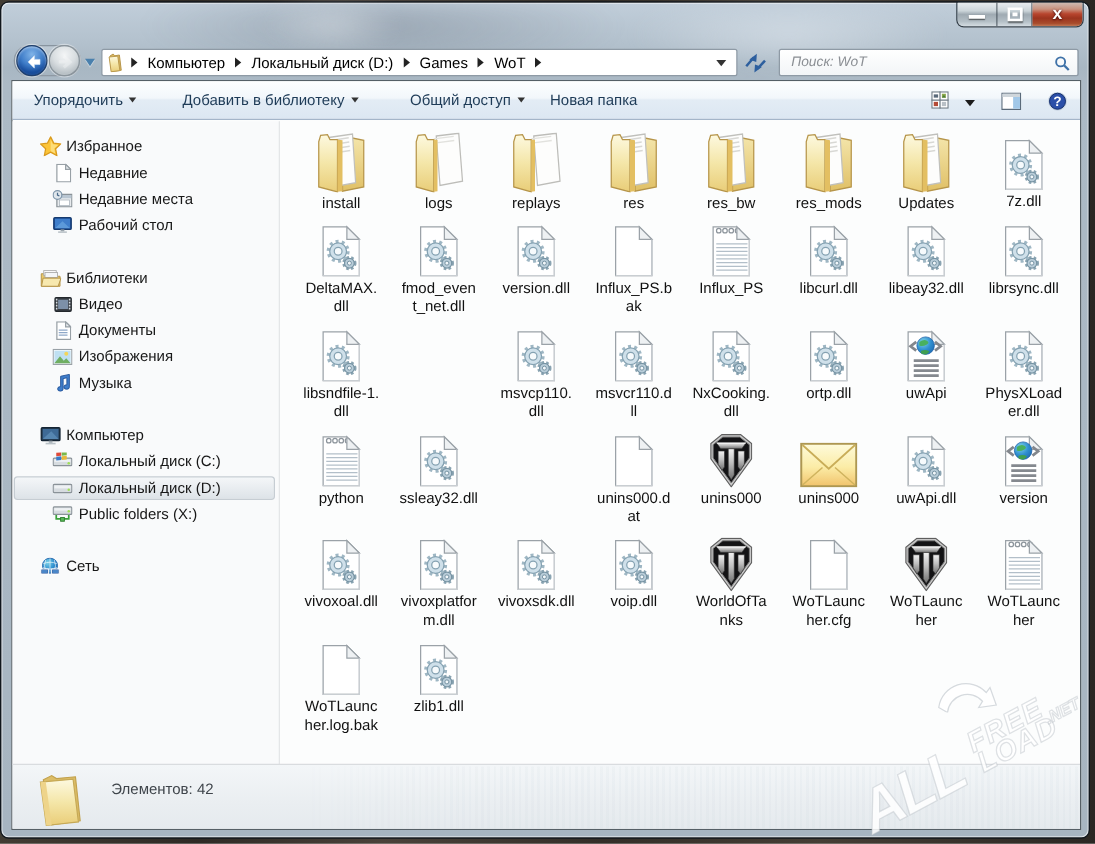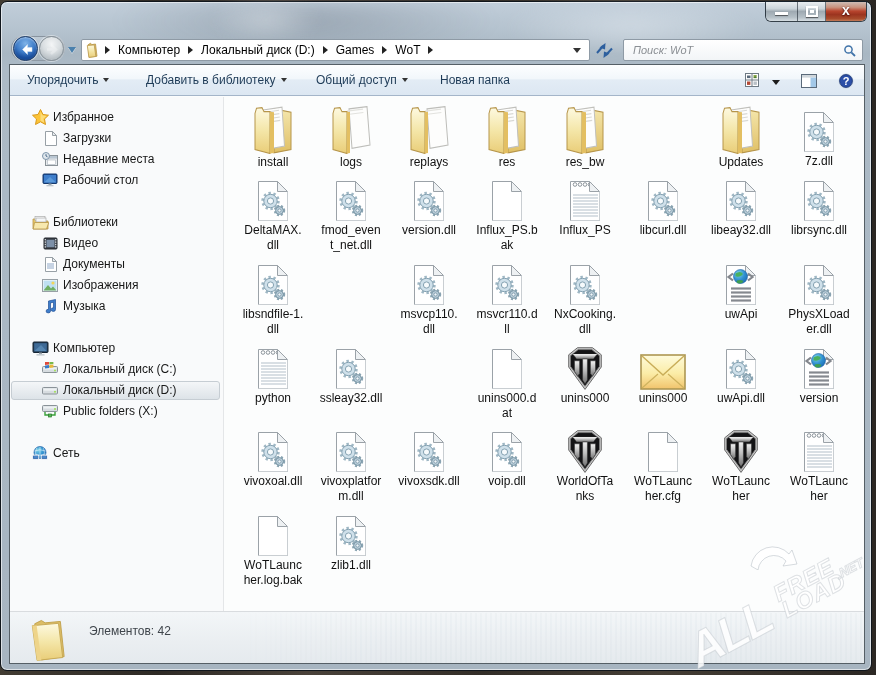--- a/index.html
+++ b/index.html
@@ -283,21 +283,21 @@
     <svg width="14" height="14" viewBox="0 0 14 14">
       <circle cx="5.5" cy="5.5" r="3.6" fill="none" stroke="#3f72a8" stroke-width="1.5"></circle>
       <line x1="8.3" y1="8.3" x2="12" y2="12" stroke="#3f72a8" stroke-width="1.8"></line>
     </svg>
   </div>
 
   <div class="client">
     <div class="toolbar">
       <div class="tb-item" style="left:17px">Упорядочить<span class="tb-caret"></span></div>
       <div class="tb-item" style="left:136px">Добавить в библиотеку<span class="tb-caret"></span></div>
-      <div class="tb-item" style="left:306px">Общий доступ<span class="tb-caret"></span></div>
+      <div class="tb-item" style="left:318px">Общий доступ<span class="tb-caret"></span></div>
       <div class="tb-item" style="left:430px">Новая папка</div>
       <svg style="position:absolute;left:735px;top:8px" width="14" height="14" viewBox="0 0 14 14">
         <rect x="0.5" y="0.5" width="13" height="13" fill="#fff" stroke="#6e7a84"></rect>
         <line x1="7" y1="0" x2="7" y2="14" stroke="#6e7a84"></line>
         <line x1="0" y1="7" x2="14" y2="7" stroke="#6e7a84"></line>
         <rect x="2" y="2.5" width="3.5" height="2.6" fill="#5a6a7a"></rect>
         <rect x="8.5" y="2" width="3.2" height="3.2" fill="#8aa84a"></rect>
         <path d="M8.5,5 l1.6,-2 l1.6,2 z" fill="#4a7a3a"></path>
         <rect x="2" y="8.5" width="3.4" height="3.4" fill="#b44a36"></rect>
         <rect x="8.5" y="8.5" width="3.4" height="3.4" fill="#b9c0c6"></rect>
@@ -327,21 +327,21 @@
           </span>
           <span class="lbl">Избранное</span>
         </div>
       <div class="srow" style="left:31px;top:31px">
           <span class="iso">
             <svg width="13" height="15" viewBox="0 0 13 15">
               <path d="M1.5,0.5 h7 l4,4 v10 h-11 z" fill="#fff" stroke="#98a0a6"></path>
               <path d="M8.5,0.5 l4,4 h-4 z" fill="#e8ecef" stroke="#98a0a6"></path>
             </svg>
           </span>
-          <span class="lbl">Загрузки</span>
+          <span class="lbl">Недавние</span>
         </div>
       <div class="srow" style="left:31px;top:52px">
           <span class="iso">
             <svg width="16" height="14" viewBox="0 0 16 14">
               <rect x="3.5" y="3.5" width="12" height="10" fill="#e8ebee" stroke="#8a9298"></rect>
               <rect x="4" y="4" width="11" height="2.6" fill="#b9c6d2"></rect>
               <rect x="5.5" y="8" width="8" height="4.5" fill="#fff" stroke="#aab4bc" stroke-width=".6"></rect>
               <circle cx="4" cy="4" r="3.5" fill="#dfe6ec" stroke="#7e95aa"></circle>
               <path d="M4,2.2 L4,4 L5.5,4.8" stroke="#4a6a8a" fill="none"></path>
             </svg>
@@ -521,20 +521,28 @@
           <div class="cap">res</div>
         </div>
       <div class="cell" style="left:321px;top:9px">
           <div class="ic" style="height:48px">
             <svg width="48" height="48" viewBox="0 0 48 48">
               <use href="#i-folder"></use>
             </svg>
           </div>
           <div class="cap">res_bw</div>
         </div>
+      <div class="cell" style="left:399px;top:9px">
+          <div class="ic" style="height:48px">
+            <svg width="48" height="48" viewBox="0 0 48 48">
+              <use href="#i-folder"></use>
+            </svg>
+          </div>
+          <div class="cap">res_mods</div>
+        </div>
       <div class="cell" style="left:477px;top:9px">
           <div class="ic" style="height:48px">
             <svg width="48" height="48" viewBox="0 0 48 48">
               <use href="#i-folder"></use>
             </svg>
           </div>
           <div class="cap">Updates</div>
         </div>
       <div class="cell" style="left:555px;top:9px">
           <div class="ic" style="height:47px">
@@ -632,20 +640,28 @@
           </div>
           <div class="cap">msvcr110.d<br>ll</div>
         </div>
       <div class="cell" style="left:321px;top:167px">
           <div class="ic" style="height:42px">
             <svg width="34" height="42" viewBox="0 0 34 42">
               <use href="#i-dll"></use>
             </svg>
           </div>
           <div class="cap">NxCooking.<br>dll</div>
+        </div>
+      <div class="cell" style="left:399px;top:167px">
+          <div class="ic" style="height:42px">
+            <svg width="34" height="42" viewBox="0 0 34 42">
+              <use href="#i-dll"></use>
+            </svg>
+          </div>
+          <div class="cap">ortp.dll</div>
         </div>
       <div class="cell" style="left:477px;top:167px">
           <div class="ic" style="height:42px">
             <svg width="34" height="42" viewBox="0 0 34 42">
               <use href="#i-glb"></use>
             </svg>
           </div>
           <div class="cap">uwApi</div>
         </div>
       <div class="cell" style="left:9px;top:251px">

